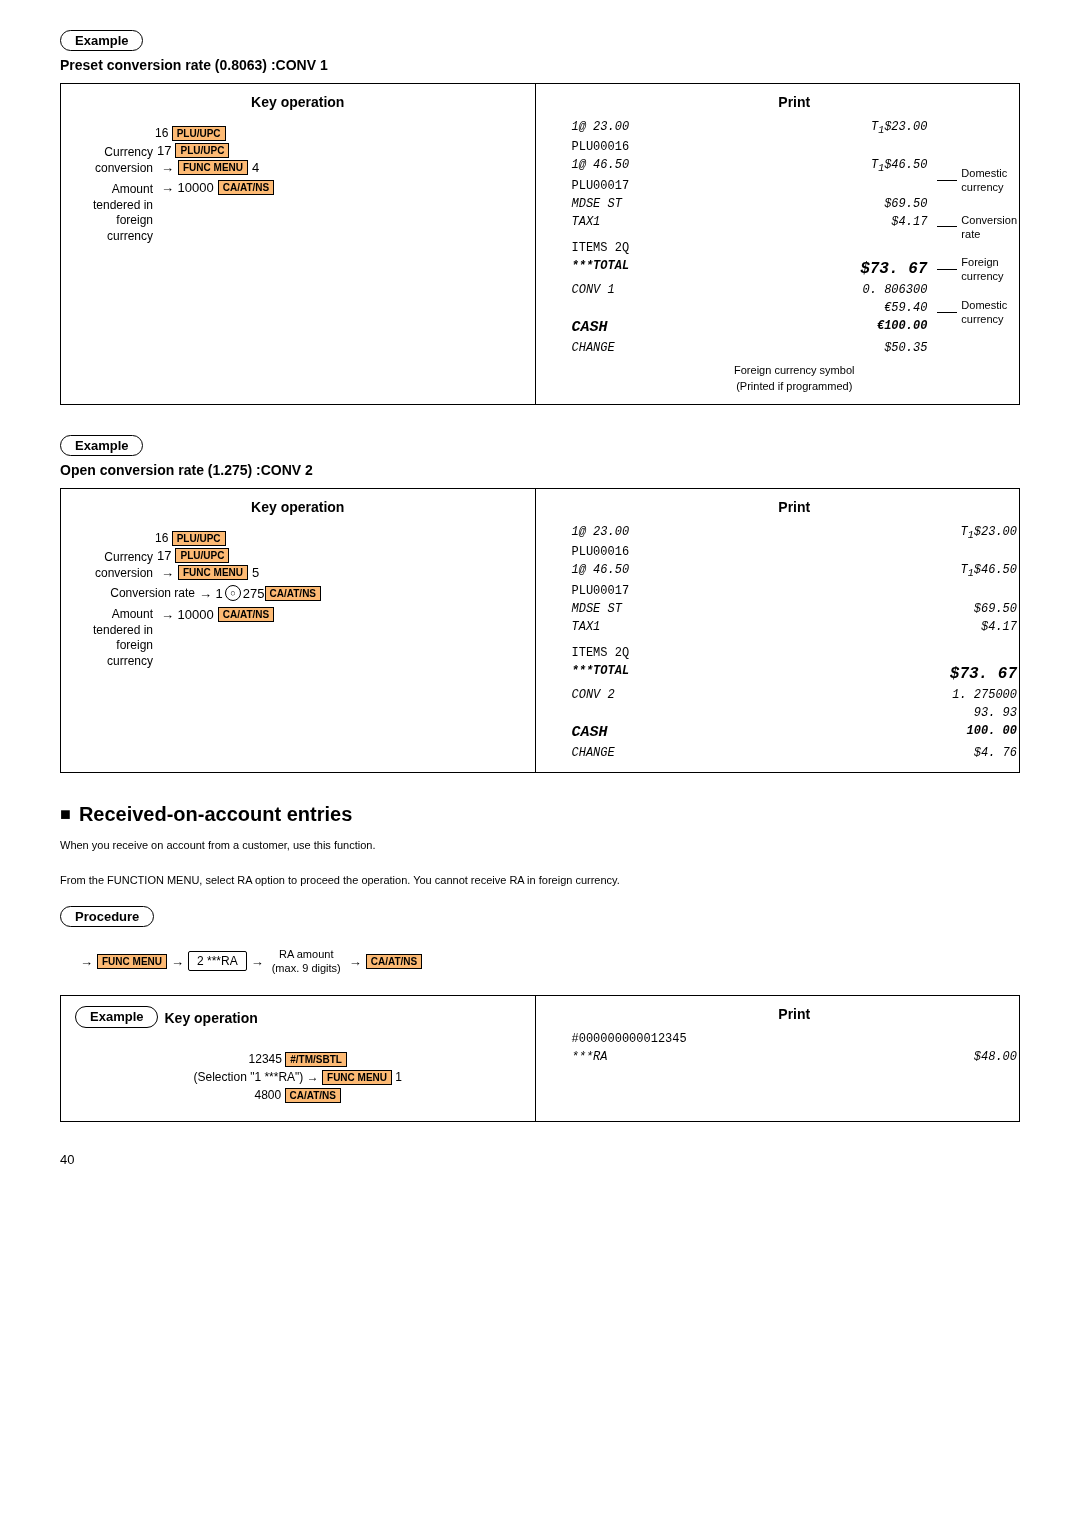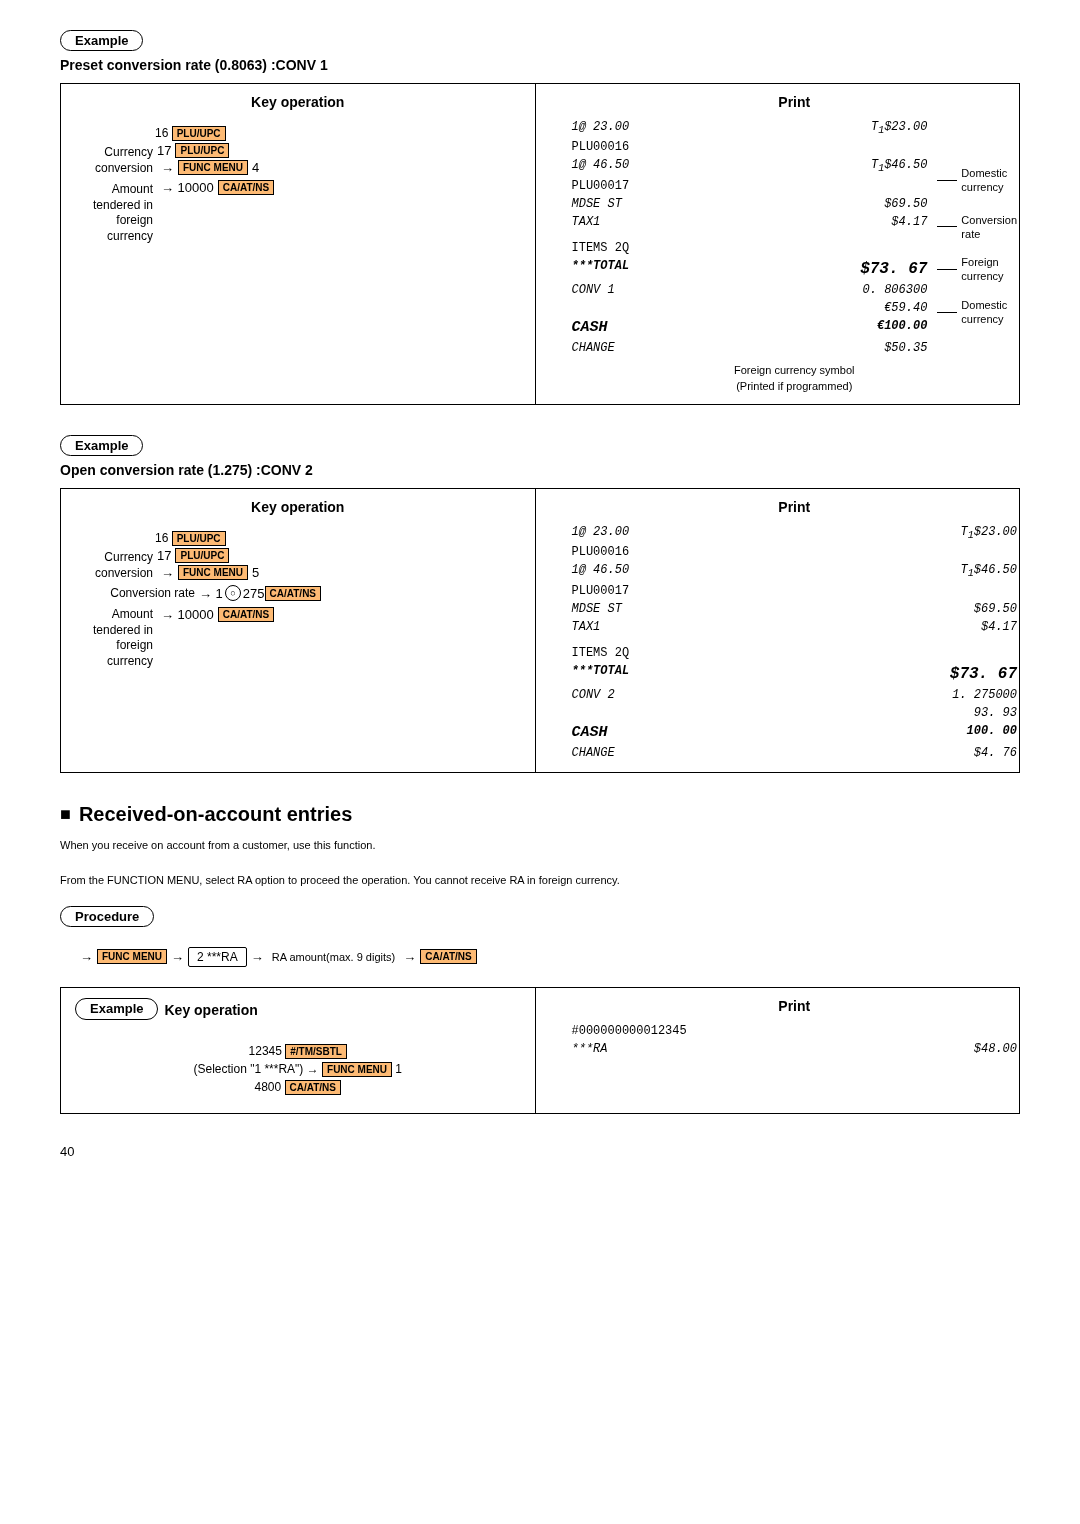--- a/index.html
+++ b/index.html
@@ -374,21 +374,21 @@
   <div class="description-text">From the FUNCTION MENU, select RA option to proceed the operation. You cannot receive RA in foreign currency.</div>
 
   <div class="procedure-badge">Procedure</div>
 
   <div class="procedure-flow">
     <span>→</span>
     <span class="key-btn">FUNC MENU</span>
     <span>→</span>
     <span style="border:1px solid #000; padding:2px 8px; border-radius:2px; font-size:12px;">2 ***RA</span>
     <span>→</span>
-    <span style="display:inline-flex; flex-direction:row; align-items:center; font-size:11px; line-height:1.3; margin:0 4px;">
+    <span style="display:inline-flex; flex-direction:column; align-items:center; font-size:11px; line-height:1.3; margin:0 4px;">
       <span>RA amount</span>
       <span>(max. 9 digits)</span>
     </span>
     <span>→</span>
     <span class="key-btn">CA/AT/NS</span>
   </div>
 
   
   <div class="example-section" style="margin-top:10px;">
     <div class="two-col">

